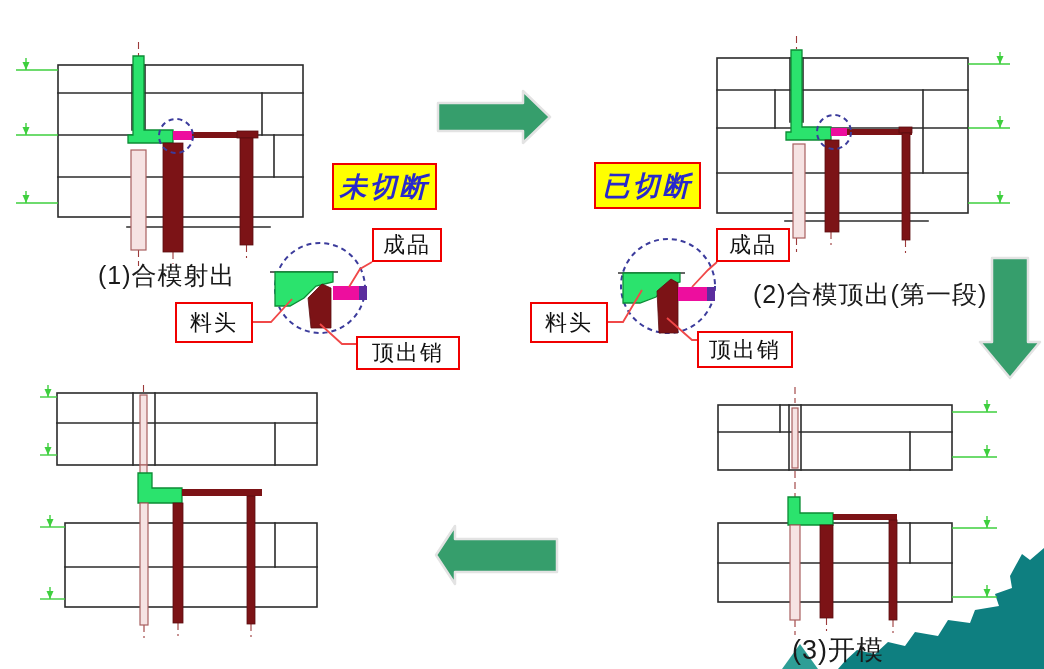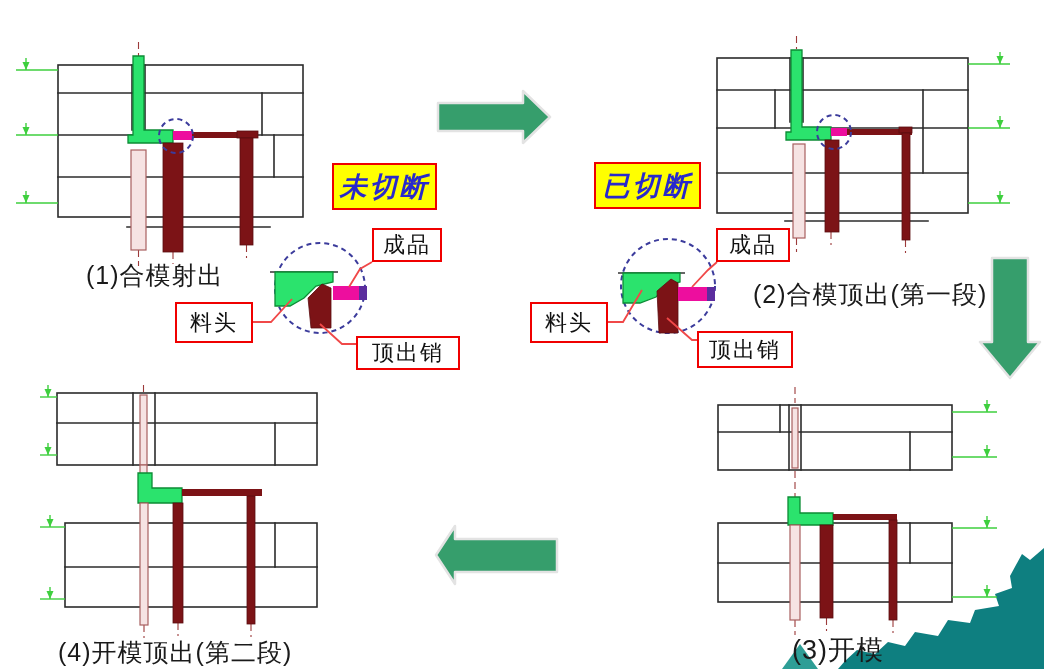--- a/index.html
+++ b/index.html
@@ -85,21 +85,21 @@
         <line x1="14" y1="87" x2="14" y2="99"></line>
       <line x1="4" y1="167" x2="46" y2="167"></line>
         <line x1="14" y1="155" x2="14" y2="167"></line>
     </g>
     <g class="dim-head">
       <path d="M14,34 l-3.5,-8 h7 z"></path>
         <path d="M14,99 l-3.5,-8 h7 z"></path>
         <path d="M14,167 l-3.5,-8 h7 z"></path>
     </g>
   </svg>
-  <div class="caption" style="left:86px;top:259px">(1)合模射出</div>
+  <div class="caption" style="left:98px;top:259px">(1)合模射出</div>
 
   <svg class="abs z2" style="left:700px;top:28px" width="330" height="270" viewBox="0 0 330 270">
     <g class="ml">
       <rect x="17" y="30" width="251" height="155"></rect>
       <line x1="17" y1="62" x2="268" y2="62"></line>
       <line x1="17" y1="100" x2="268" y2="100"></line>
       <line x1="17" y1="145" x2="268" y2="145"></line>
       <line x1="90" y1="30" x2="90" y2="94"></line>
       <line x1="103" y1="30" x2="103" y2="94"></line>
       <line x1="75" y1="62" x2="75" y2="100"></line>
@@ -214,21 +214,20 @@
       <line x1="0" y1="214" x2="25" y2="214"></line>
         <line x1="10" y1="202" x2="10" y2="214"></line>
     </g>
     <g class="dim-head">
       <path d="M8,12 l-3.5,-8 h7 z"></path>
         <path d="M8,70 l-3.5,-8 h7 z"></path>
       <path d="M10,142 l-3.5,-8 h7 z"></path>
         <path d="M10,214 l-3.5,-8 h7 z"></path>
     </g>
   </svg>
-  <div class="caption" style="left:58px;top:636px">(4)开模顶出(第二段)</div>
 
   <svg class="abs z2" style="left:430px;top:85px" width="125" height="62" viewBox="0 0 125 62">
     <polygon class="arrow" points="8,18 93,18 93,6 120,32 93,58 93,46 8,46"></polygon>
   </svg>
   <svg class="abs z2" style="left:973px;top:250px" width="74" height="138" viewBox="0 0 74 138">
     <polygon class="arrow" points="19,8 55,8 55,92 67,92 37,128 7,92 19,92"></polygon>
   </svg>
   <svg class="abs z2" style="left:430px;top:513px" width="134" height="92" viewBox="0 0 134 92">
     <polygon class="arrow" points="127,26 25,26 25,13 6,42 25,71 25,59 127,59"></polygon>
   </svg>

